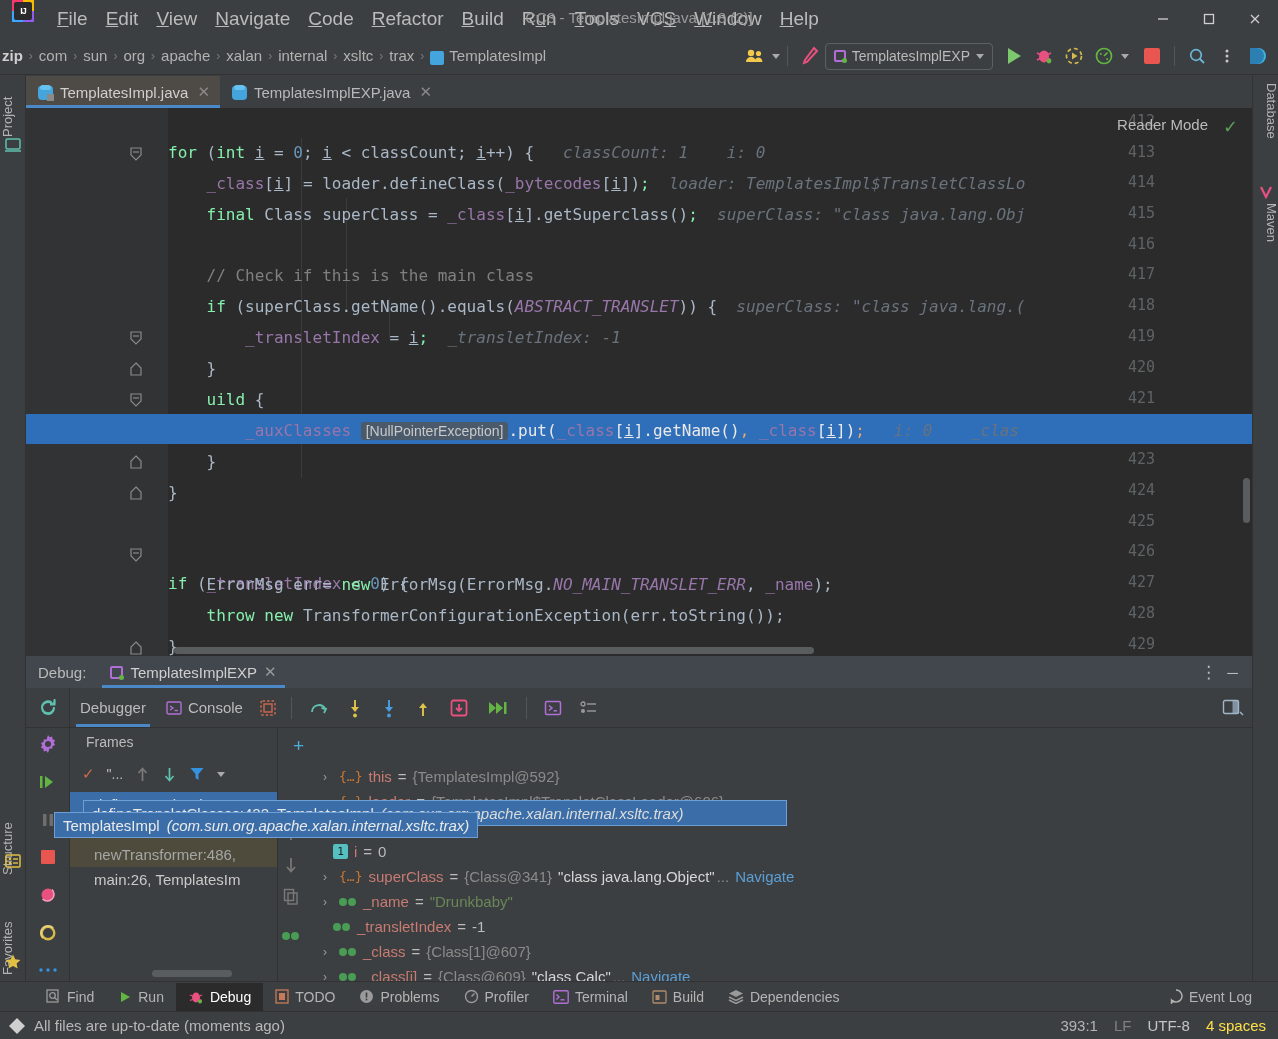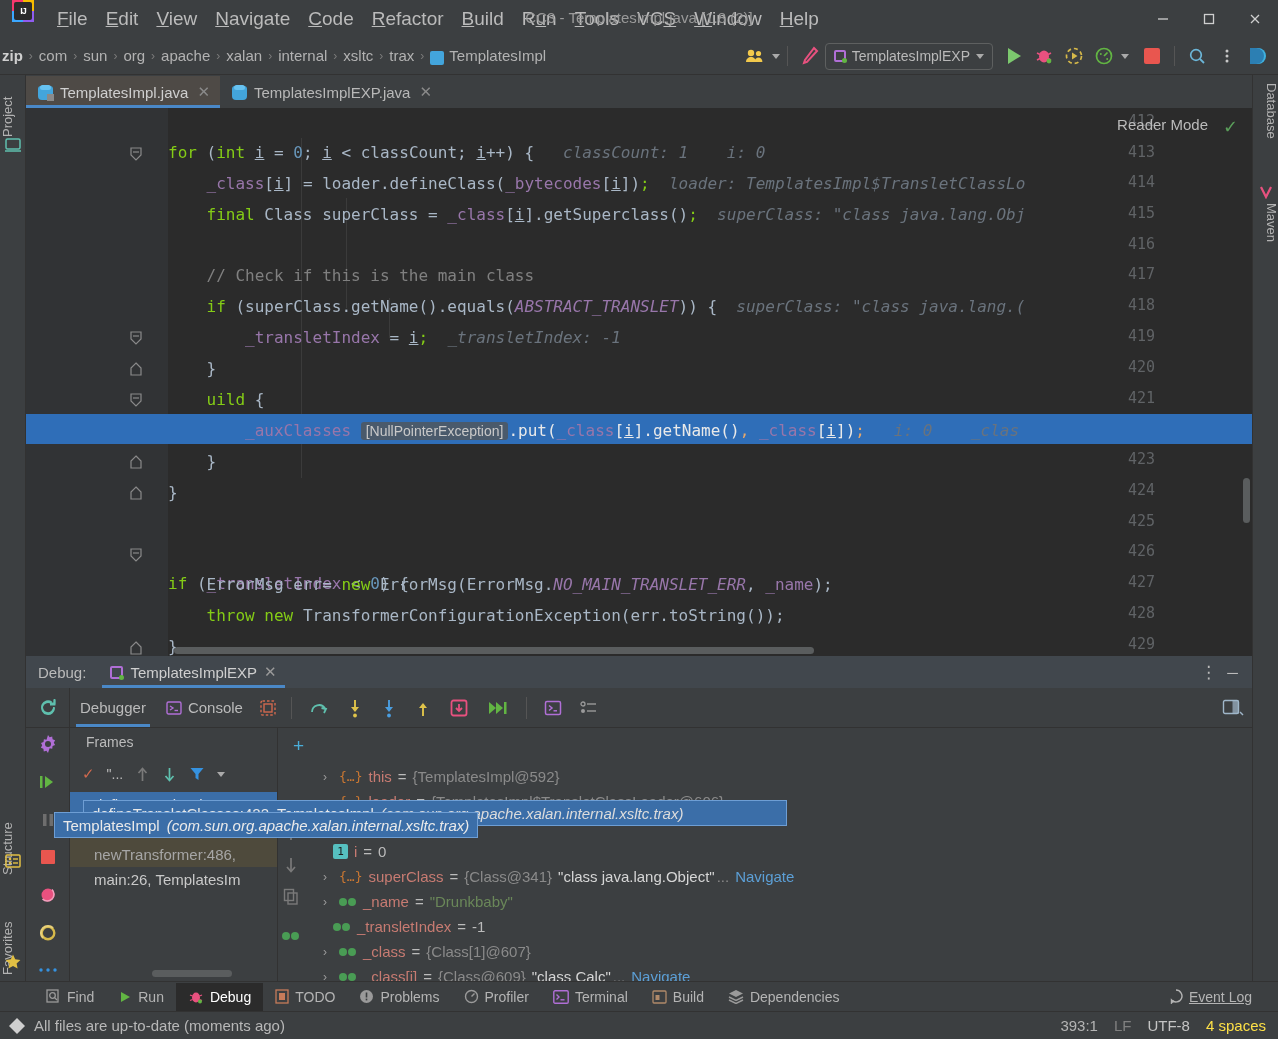--- a/index.html
+++ b/index.html
@@ -145,21 +145,21 @@
     position:absolute; left:142px; white-space:pre;
     font-family:"DejaVu Sans Mono", monospace; font-size:16px;
     color:#a9b7c6; line-height:30.6px; height:30.6px;
   }
   .hl-row {
     position:absolute; left:142px; width:1100px; height:30px; background:#2f6eb8;
   }
   .hl-gut {
     position:absolute; left:0; width:142px; height:30px; background:#2f6eb8;
   }
-  .kw { color:#84cc16; }
+  .kw { color:#86efac; }
   .num { color:#6897bb; }
   .fld { color:#9876aa; }
   .cmt { color:#808080; }
   .sfld { color:#9876aa; font-style:italic; }
   .hint { color:#6a737d; font-style:italic; }
   .npe-chip {
     background:#4a5a6b; color:#c9c9c9; padding:1px 5px; border-radius:3px;
     font-family:"Liberation Sans", sans-serif; font-size:14px;
   }
   .indent-guide { position:absolute; width:1px; background:#3b3b3b; }
@@ -996,21 +996,21 @@
     <div class="twb">
       <span>
           <svg width="16" height="15" viewBox="0 0 16 15">
             <path d="M8 1 L15 4.5 L8 8 L1 4.5 Z" fill="#9a9a9a"></path>
             <path d="M1 8 L8 11.5 L15 8" fill="none" stroke="#9a9a9a" stroke-width="1.4"></path>
             <path d="M1 11 L8 14.5 L15 11" fill="none" stroke="#9a9a9a" stroke-width="1.4"></path>
           </svg>
         </span>
       <span>Dependencies</span>
     </div>
-    <div class="twb" style="position:absolute;right:14px;text-decoration:underline;">
+    <div class="twb" style="position:absolute;right:14px;">
       <span>
           <svg width="14" height="15" viewBox="0 0 14 15">
             <path d="M7 1 A6 6 0 1 1 2.5 11 L2.5 14 L5 11.5" fill="none" stroke="#b4b4b4" stroke-width="1.4"></path>
           </svg>
         </span>
       <span>Event Log</span>
     </div>
   </div>
 
   <div class="statusbar">

